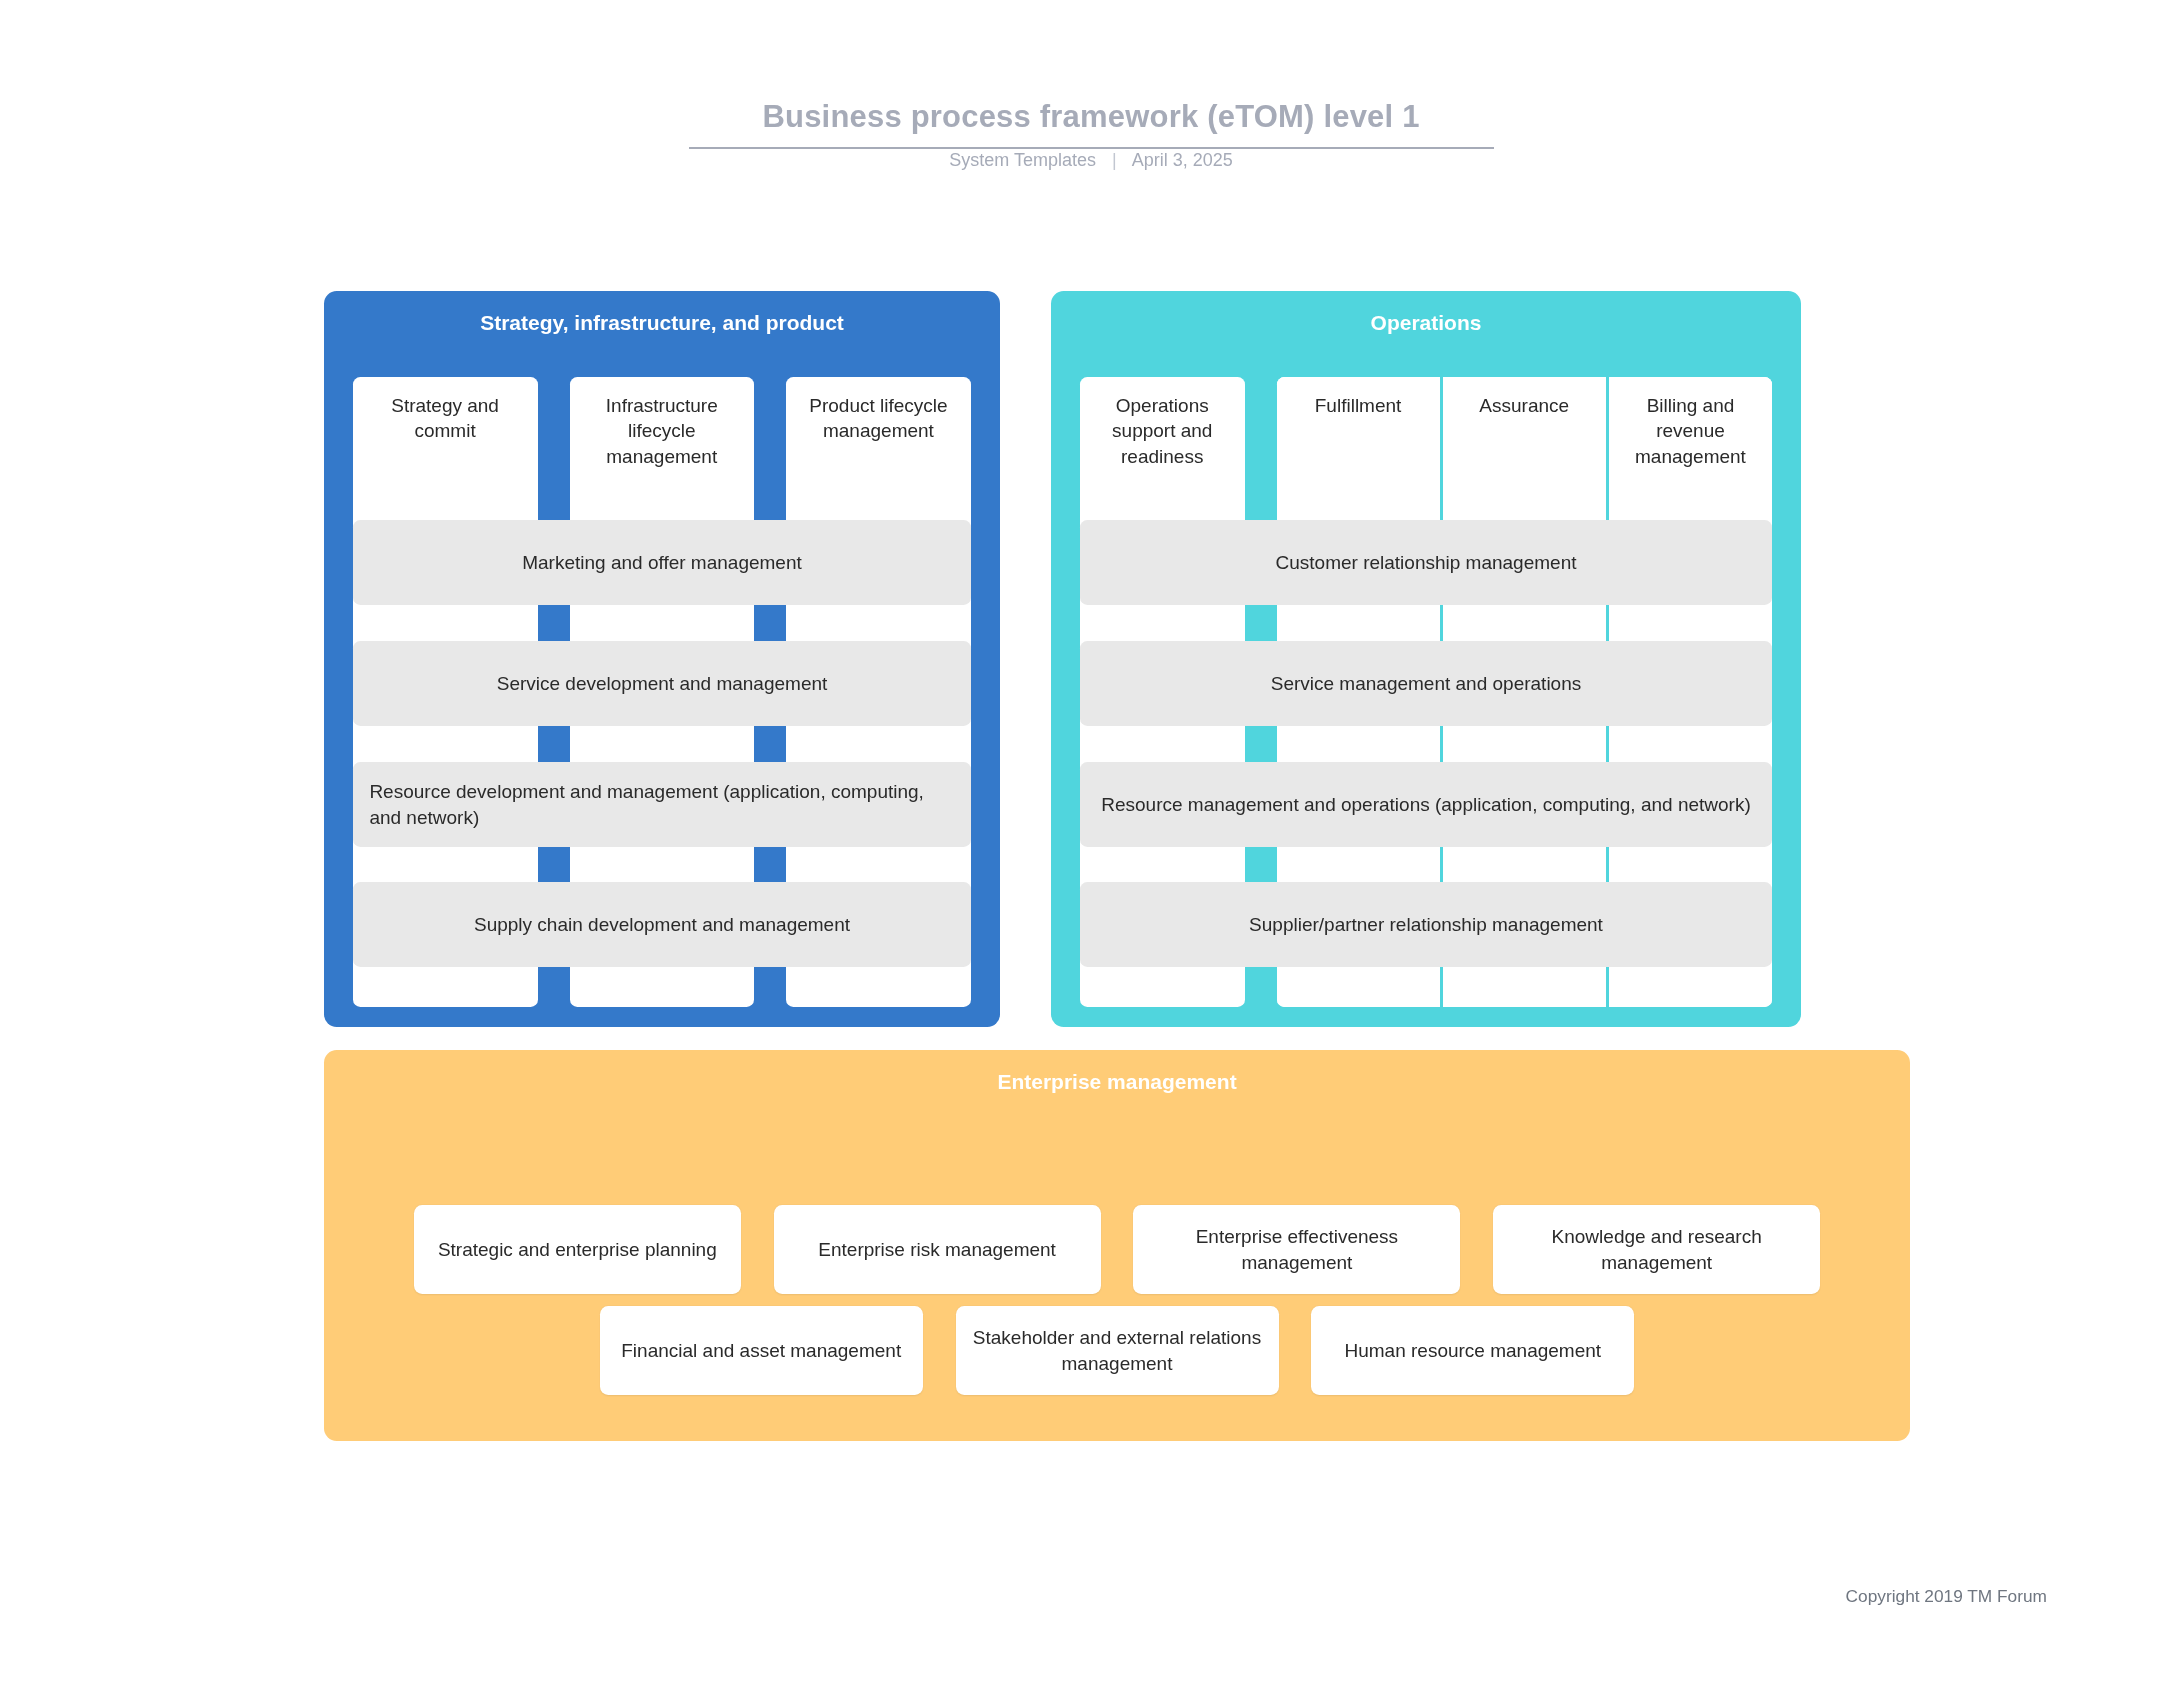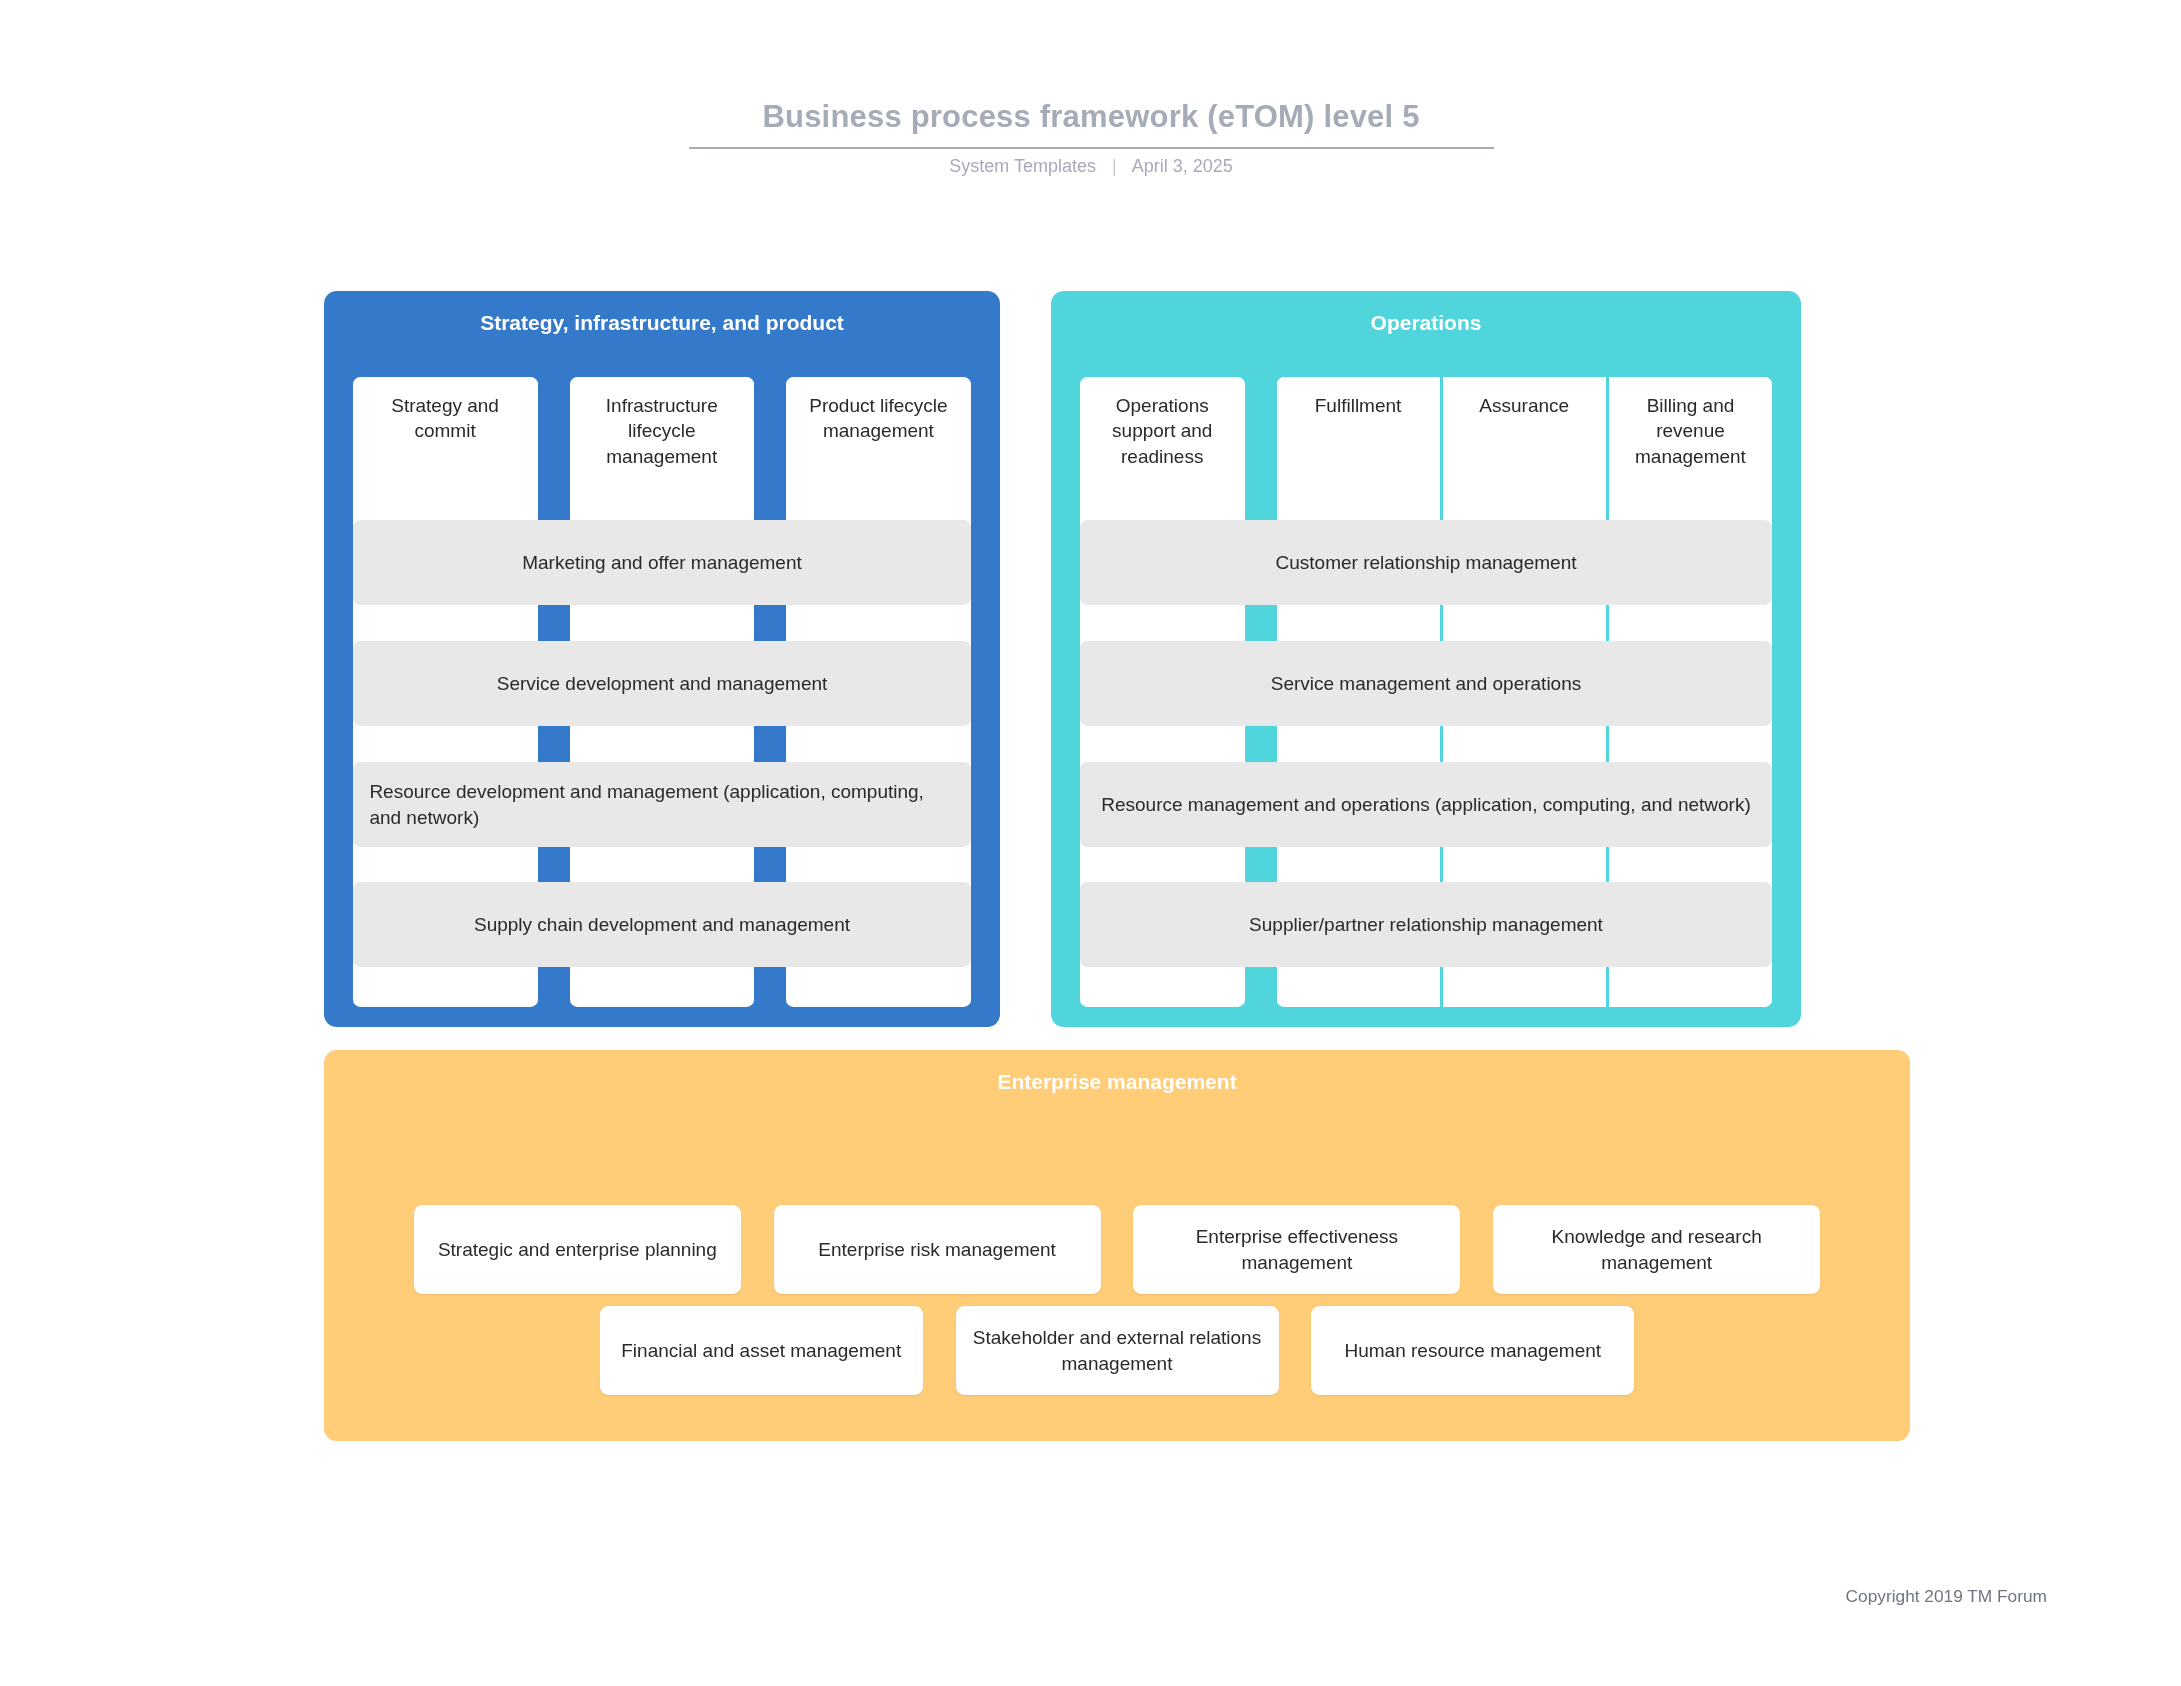--- a/index.html
+++ b/index.html
@@ -18,21 +18,21 @@
   }
   .doc-title{
     font-size:31px; font-weight:bold; color:#a6abb8;
     letter-spacing:0.2px; line-height:1.1; margin:0;
   }
   .title-rule{
     width:805px; height:2.7px; background:#a6abb8;
     margin:12.7px auto 0 auto;
   }
   .subtitle{
-    margin-top:7px; font-size:18px; color:#a6abb8;
+    margin-top:1px; font-size:18px; color:#a6abb8;
   }
   .subtitle .sep{
     display:inline-block; margin:0 11px; color:#c2c7d1; font-weight:300;
   }
 
   
   .panel{ position:absolute; border-radius:12.7px; }
 
   .panel-title{
     position:absolute; left:0; right:0; top:20px;
@@ -122,21 +122,21 @@
   
   .footer{
     position:absolute; right:135px; top:1586px;
     font-size:17.3px; color:#6f7680;
   }
 </style>
 </head>
 <body>
 
 <div class="header">
-  <div class="doc-title">Business process framework (eTOM) level 5</div>
+  <div class="doc-title">Business process framework (eTOM) level 1</div>
   <div class="title-rule"></div>
   <div class="subtitle">
     <span>System Templates</span>
     <span class="sep">|</span>
     <span>April 3, 2025</span>
   </div>
 </div>
 
 <div class="panel" id="panel-sip">
   <div class="panel-title">Strategy, infrastructure, and product</div>

